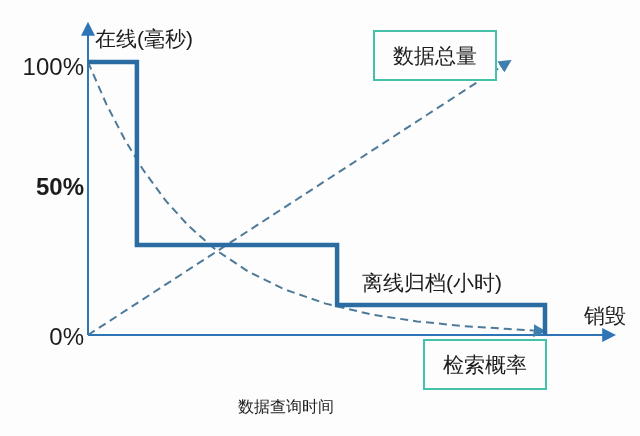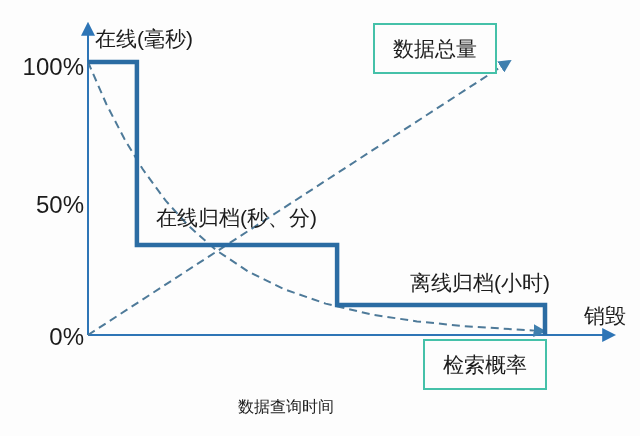--- a/index.html
+++ b/index.html
@@ -84,32 +84,31 @@
 
     <line x1="88" y1="335" x2="88" y2="26" class="axis-line" marker-end="url(#arrowBlue)"></line>
     <line x1="88" y1="335" x2="612" y2="335" class="axis-line" marker-end="url(#arrowBlue)"></line>
 
     <polyline class="series-dashed" marker-end="url(#arrowSlate)" points="88.0,335.0 508.4,62.0" stroke="#4e7a99"></polyline>
     <polyline class="series-dashed" marker-end="url(#arrowSlate)" points="88.0,62.0 106.3,104.0 124.6,139.3 142.8,169.3 165.7,200.7 188.5,225.8 216.0,250.1 248.0,271.4 284.5,289.4 325.6,303.6 371.3,314.5 417.0,321.4 462.7,326.0 503.9,328.7 542.7,331.2" stroke="#4e7a99"></polyline>
     <polyline class="series-step" points="88.0,62.0 136.9,62.0 136.9,244.9 337.1,244.9 337.1,305.0 545.0,305.0 545.0,335.0" stroke="#2b6ca3"></polyline>
   </svg>
 
   <div class="tick" style="top:53px;">100%</div>
-  <div class="tick" style="top:191px;">50%</div>
+  <div class="tick" style="top:173px;font-weight:bold;">50%</div>
   <div class="tick" style="top:323px;">0%</div>
 
   <div class="lbl" style="left:95px;top:27px;text-align:center;">在线(毫秒)</div>
 
-  <div class="lbl" style="left:156px;top:206px;">在线归档(秒、分)</div>
 
-  <div class="lbl" style="left:362px;top:271px;margin-left:48px;">离线归档(小时)</div>
+  <div class="lbl" style="left:362px;top:271px;">离线归档(小时)</div>
 
   <div class="lbl" style="left:584px;top:304px;">销毁</div>
 
-  <div class="callout-box" style="left:373px;top:23px;">
+  <div class="callout-box" style="left:373px;top:30px;">
     <span>数据总量</span>
   </div>
 
   <div class="callout-box" style="left:423px;top:339px;">
     <span>检索概率</span>
   </div>
 
   <div class="xaxis-title">数据查询时间</div>
 
 </div>

